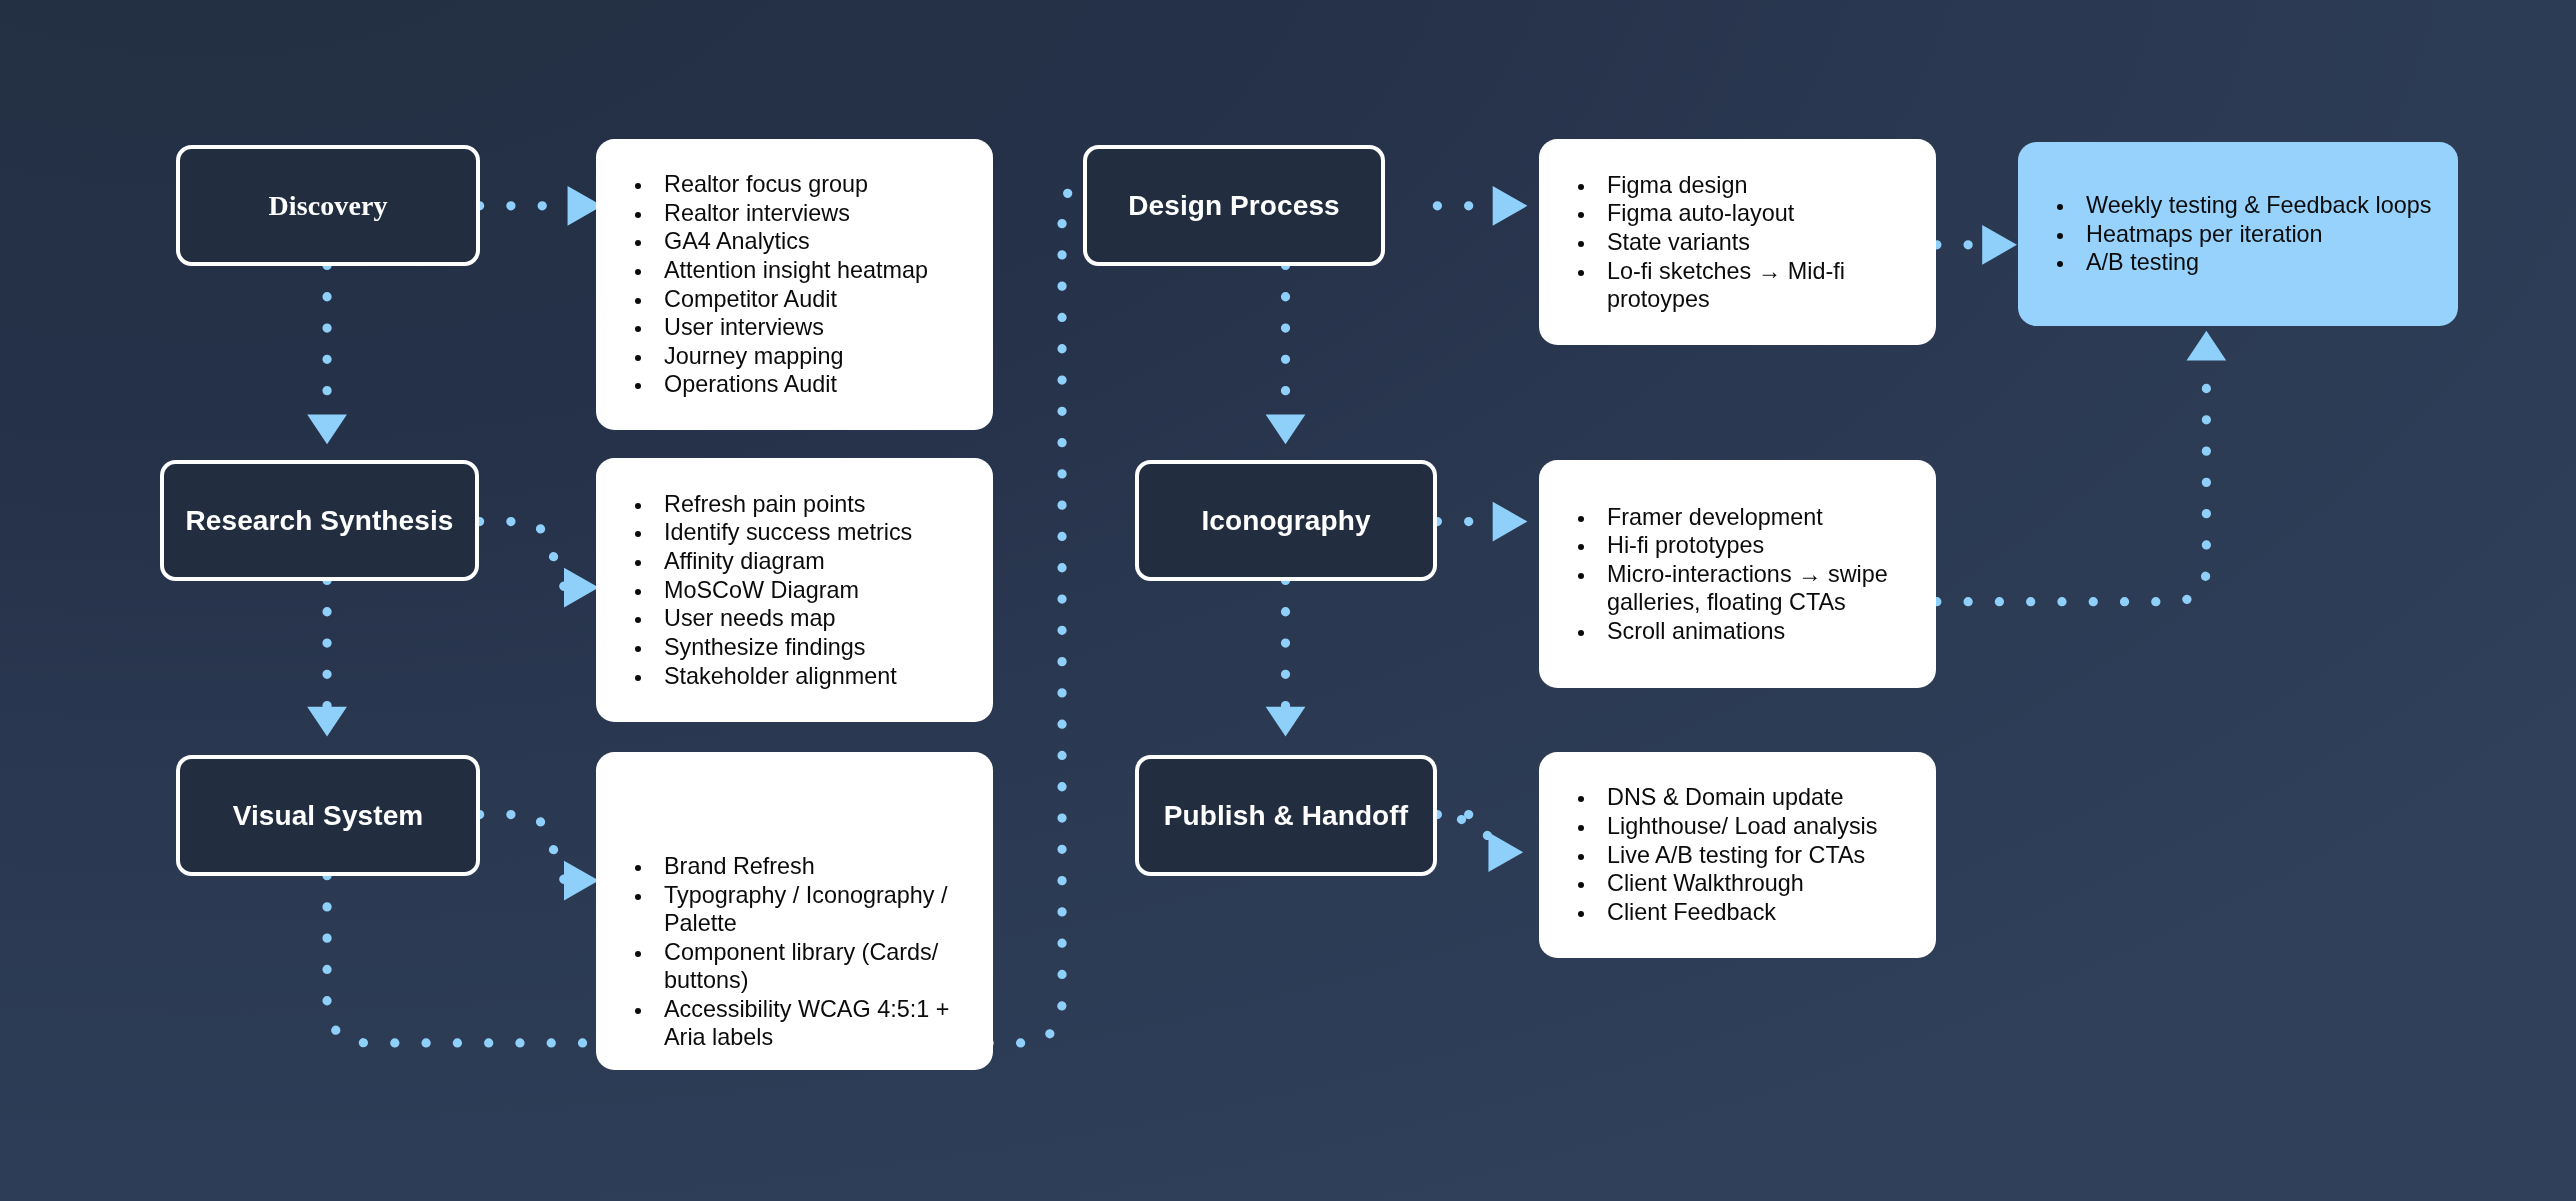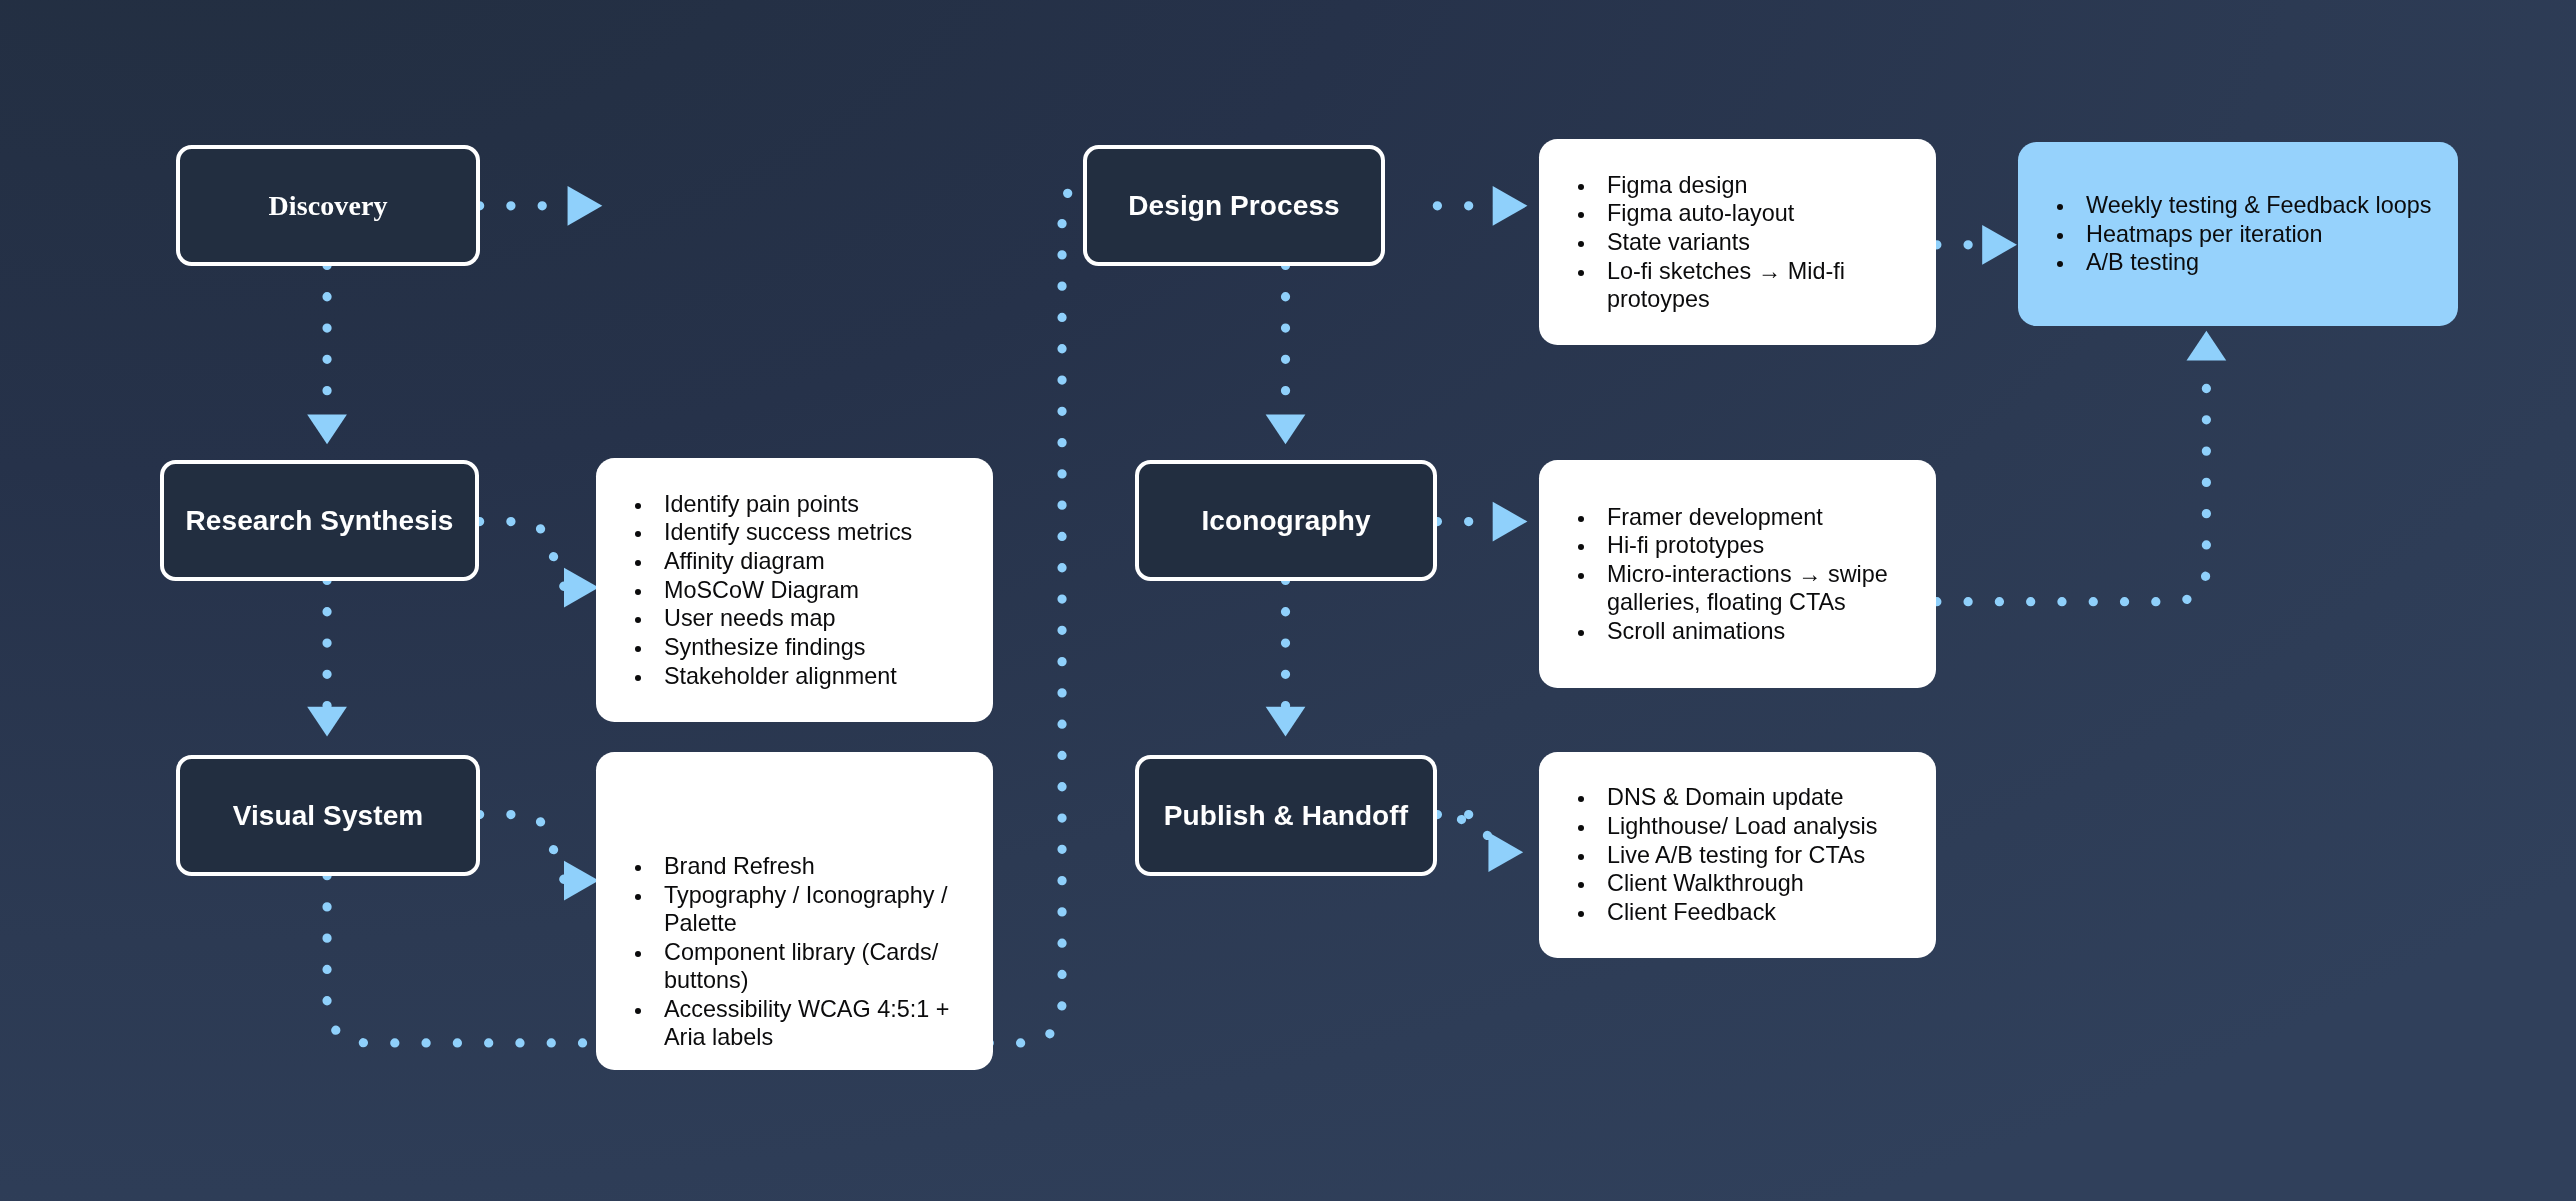--- a/index.html
+++ b/index.html
@@ -150,24 +150,36 @@
   </div>
 
   <div class="node" style="left:1135px;top:460px;width:302px;height:121px;">
     <span>Iconography</span>
   </div>
 
   <div class="node" style="left:1135px;top:755px;width:302px;height:121px;">
     <span>Publish &amp; Handoff</span>
   </div>
 
+  <div class="card" style="left:596px;top:139px;width:397px;height:291px;">
+    <ul>
+      <li>Realtor focus group</li>
+      <li>Realtor interviews</li>
+      <li>GA4 Analytics</li>
+      <li>Attention insight heatmap</li>
+      <li>Competitor Audit</li>
+      <li>User interviews</li>
+      <li>Journey mapping</li>
+      <li>Operations Audit</li>
+    </ul>
+  </div>
 
   <div class="card" style="left:596px;top:458px;width:397px;height:264px;">
     <ul>
-      <li>Identify pain points</li>
+      <li>Refresh pain points</li>
       <li>Identify success metrics</li>
       <li>Affinity diagram</li>
       <li>MoSCoW Diagram</li>
       <li>User needs map</li>
       <li>Synthesize findings</li>
       <li>Stakeholder alignment</li>
     </ul>
   </div>
 
   <div class="card" style="left:596px;top:752px;width:397px;height:318px;align-items:flex-end;">

